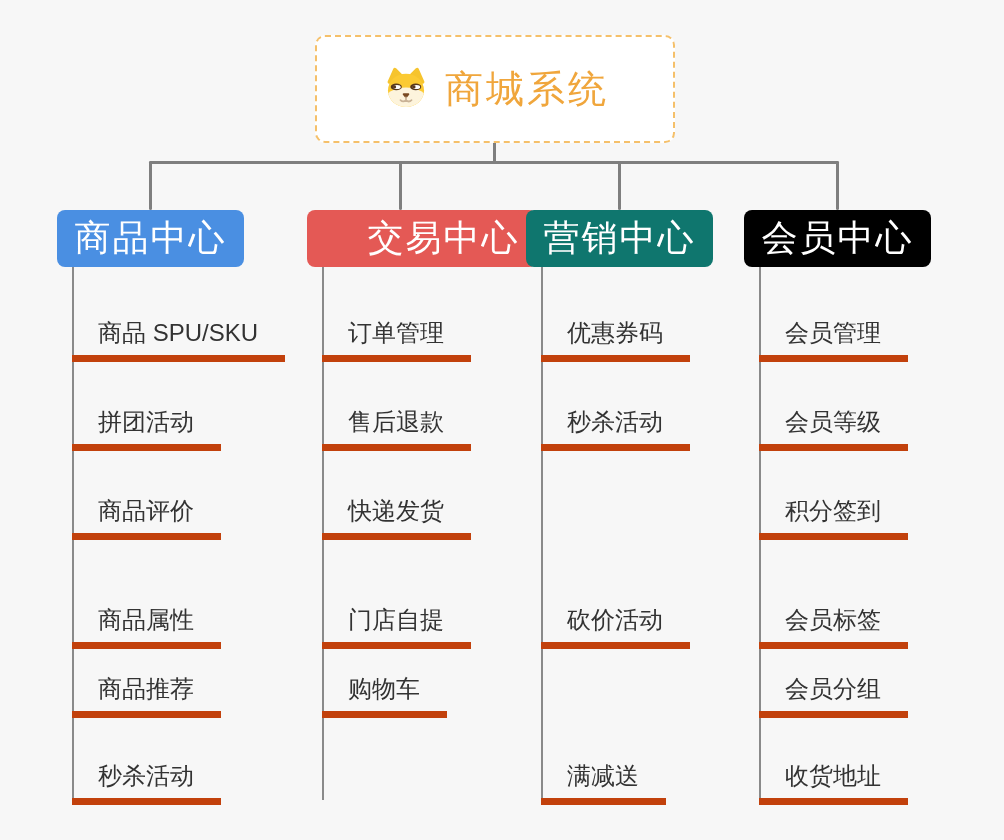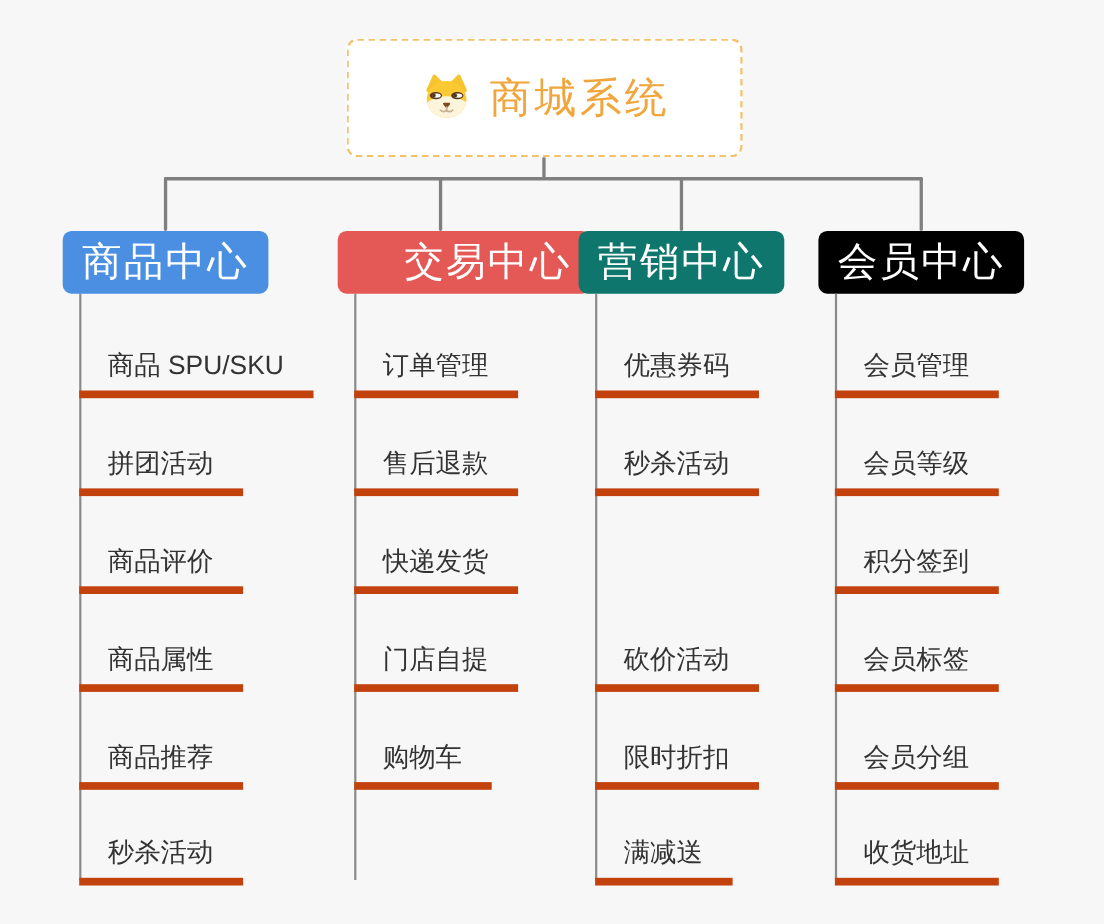--- a/index.html
+++ b/index.html
@@ -68,21 +68,21 @@
     padding: 0 27px 6px 26px;
     border-bottom: 7px solid #c2410c;
     font-size: 24px;
     line-height: 32px;
     color: #333333;
     white-space: nowrap;
   }
   .row-1 { top: 107px; }
   .row-2 { top: 196px; }
   .row-3 { top: 285px; }
-  .row-4 { top: 374px; }
+  .row-4 { top: 394px; }
   .row-5 { top: 463px; text-align: center; }
   .row-6 { top: 550px; }
 </style>
 </head>
 <body>
 
 <div class="canvas">
 
   <div class="cline stem"></div>
   <div class="cline hbar"></div>
@@ -136,21 +136,20 @@
     <div class="leaf row-3">快递发货</div>
     <div class="leaf row-5">购物车</div>
   </div>
 
   <div class="column col-3">
     <div class="branch-node" style="background-color: #0f766e;">营销中心</div>
     <div class="vline"></div>
     <div class="leaf row-1">优惠券码</div>
     <div class="leaf row-2">秒杀活动</div>
     <div class="leaf row-4">砍价活动</div>
-    <div class="leaf row-5">限时折扣</div>
     <div class="leaf row-6">满减送</div>
   </div>
 
   <div class="column col-4">
     <div class="branch-node" style="background-color: #000000;">会员中心</div>
     <div class="vline"></div>
     <div class="leaf row-2">会员等级</div>
     <div class="leaf row-1">会员管理</div>
     <div class="leaf row-3">积分签到</div>
     <div class="leaf row-4">会员标签</div>

